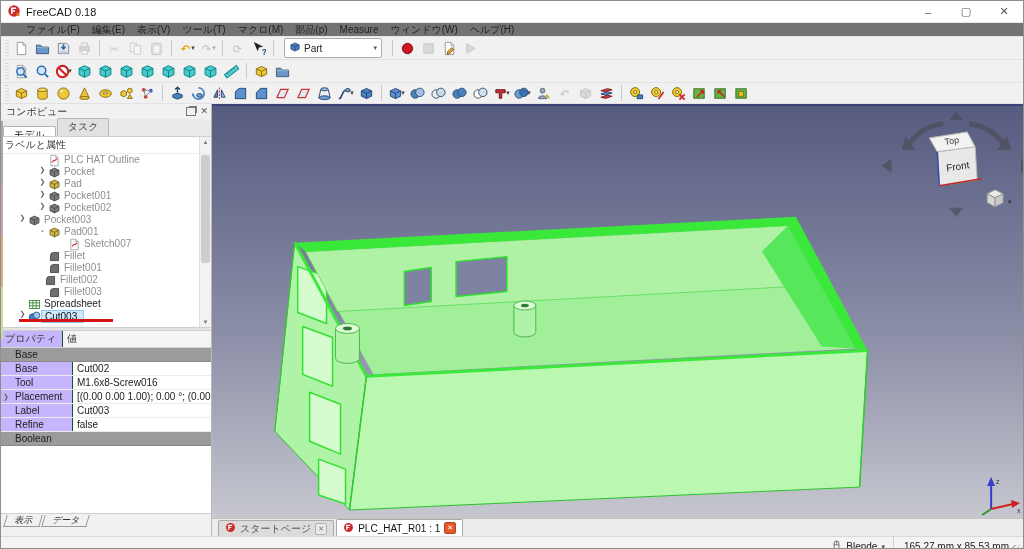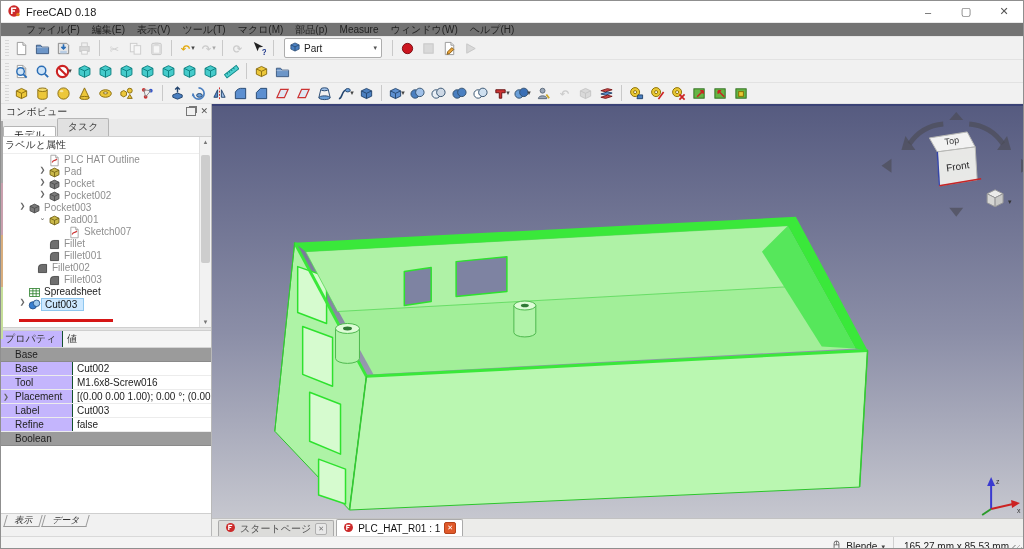--- a/index.html
+++ b/index.html
@@ -567,35 +567,45 @@
                   <path d="M9.5 1.5v3h3" fill="#e8e8e8" stroke="#999"></path>
                   <path d="M5 10.5c2-4.5 4-1 6-4.5" stroke="#cc3333" fill="none" stroke-width="1.3"></path>
                 </svg>
               </span>
               <span class="tlab">PLC HAT Outline</span>
             </div>
             <div class="trow muted" style="padding-left: 36px;">
               <span class="arr">❯</span>
               <span class="ticon">
                 <svg viewBox="0 0 16 16" width="15" height="15">
+                  <path d="M2.5 5.2L8 2.6l5.5 2.6v5.6L8 13.4l-5.5-2.6z" fill="#7a7a7a" stroke="#474747"></path>
+                  <path d="M2.5 5.2L8 7.8l5.5-2.6M8 7.8v5.6" fill="none" stroke="#474747"></path>
+                </svg>
+              </span>
+              <span class="tlab">Pocket</span>
+            </div>
+            <div class="trow muted" style="padding-left: 36px;">
+              <span class="arr">❯</span>
+              <span class="ticon">
+                <svg viewBox="0 0 16 16" width="15" height="15">
                   <path d="M2.5 5.2L8 2.6l5.5 2.6v5.6L8 13.4l-5.5-2.6z" fill="#c9b84a" stroke="#6b5a10"></path>
                   <path d="M2.5 5.2L8 7.8l5.5-2.6M8 7.8v5.6" fill="none" stroke="#6b5a10"></path>
                 </svg>
               </span>
               <span class="tlab">Pad</span>
             </div>
             <div class="trow muted" style="padding-left: 36px;">
               <span class="arr">❯</span>
               <span class="ticon">
                 <svg viewBox="0 0 16 16" width="15" height="15">
                   <path d="M2.5 5.2L8 2.6l5.5 2.6v5.6L8 13.4l-5.5-2.6z" fill="#7a7a7a" stroke="#474747"></path>
                   <path d="M2.5 5.2L8 7.8l5.5-2.6M8 7.8v5.6" fill="none" stroke="#474747"></path>
                 </svg>
               </span>
-              <span class="tlab">Pocket</span>
+              <span class="tlab">Pocket001</span>
             </div>
             <div class="trow muted" style="padding-left: 36px;">
               <span class="arr">❯</span>
               <span class="ticon">
                 <svg viewBox="0 0 16 16" width="15" height="15">
                   <path d="M2.5 5.2L8 2.6l5.5 2.6v5.6L8 13.4l-5.5-2.6z" fill="#7a7a7a" stroke="#474747"></path>
                   <path d="M2.5 5.2L8 7.8l5.5-2.6M8 7.8v5.6" fill="none" stroke="#474747"></path>
                 </svg>
               </span>
               <span class="tlab">Pocket002</span>
@@ -642,21 +652,21 @@
             </div>
             <div class="trow muted" style="padding-left: 36px;">
               <span class="arr"></span>
               <span class="ticon">
                 <svg viewBox="0 0 16 16" width="15" height="15">
                   <path d="M3 13V7a4 4 0 014-4h6v10z" fill="#6e6e6e" stroke="#3c3c3c"></path>
                 </svg>
               </span>
               <span class="tlab">Fillet001</span>
             </div>
-            <div class="trow muted" style="padding-left: 24px;">
+            <div class="trow muted" style="padding-left: 32px;">
               <span class="arr"></span>
               <span class="ticon">
                 <svg viewBox="0 0 16 16" width="15" height="15">
                   <path d="M3 13V7a4 4 0 014-4h6v10z" fill="#6e6e6e" stroke="#3c3c3c"></path>
                 </svg>
               </span>
               <span class="tlab">Fillet002</span>
             </div>
             <div class="trow muted" style="padding-left: 36px;">
               <span class="arr"></span>

